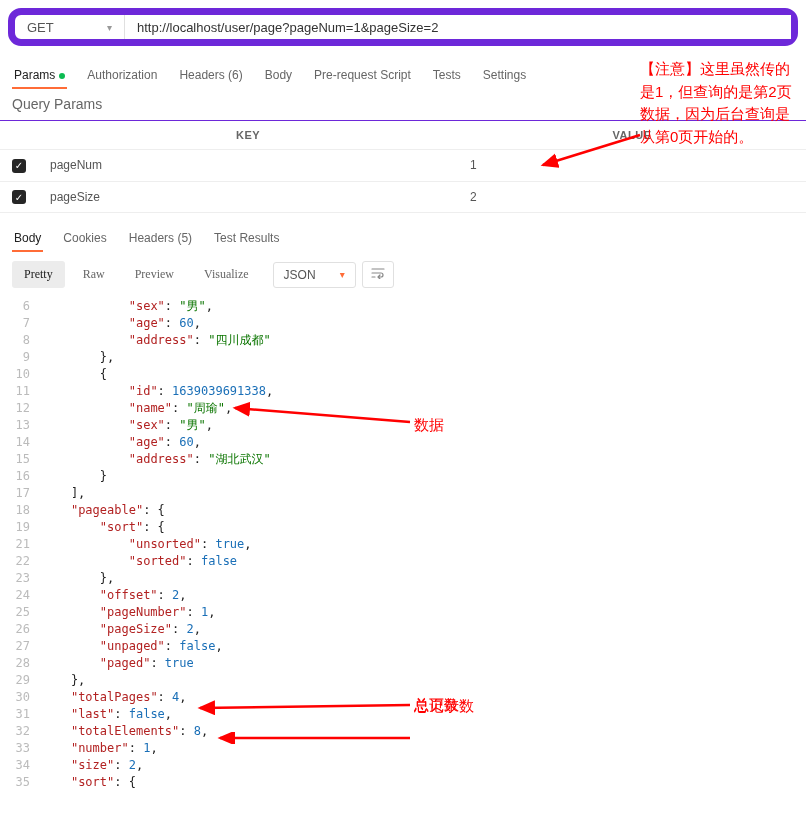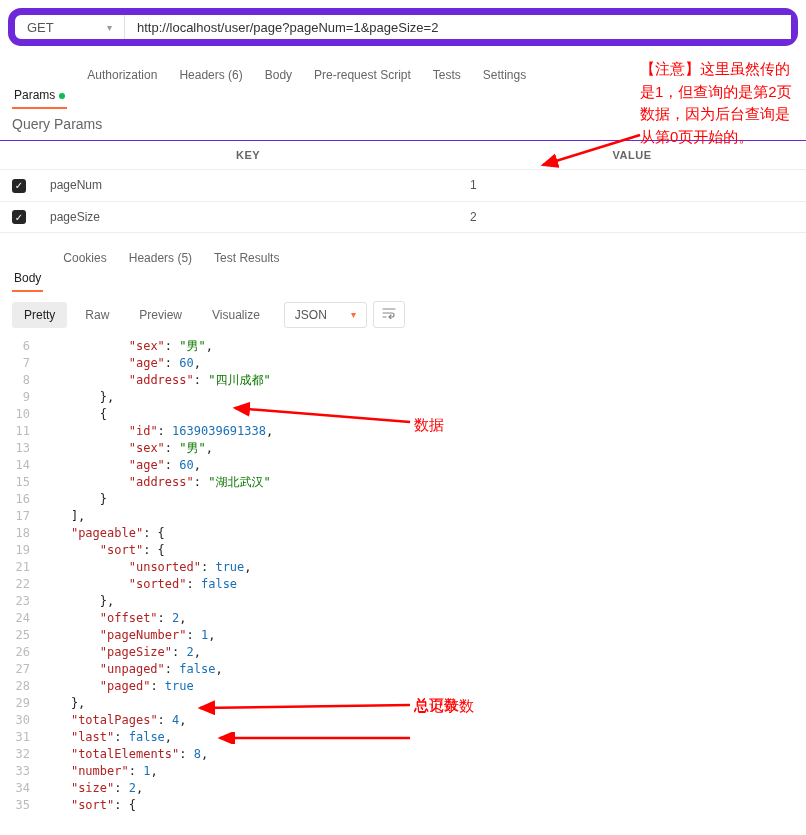--- a/index.html
+++ b/index.html
@@ -3,33 +3,33 @@
 <meta charset="utf-8">
 <style>
 * { box-sizing: border-box; margin: 0; padding: 0; }
 body { font-family: -apple-system, "Segoe UI", sans-serif; font-size: 12px; color: #212121; background: #fff; width: 806px; position: relative; }
 .method-row { display: flex; align-items: stretch; border: 7px solid #6d28d9; border-radius: 13px; margin: 8px; height: 38px; }
 .method-select { display: flex; align-items: center; padding: 0 12px; min-width: 110px; color: #555; font-size: 13px; border-right: 1px solid #e0e0e0; cursor: pointer; }
 .method-select .chev { margin-left: auto; color: #999; font-size: 10px; }
 .url-input { flex: 1; border: none; padding: 0 12px; font-size: 13px; color: #333; outline: none; }
 .tabs { display: flex; gap: 18px; padding: 8px 12px 0 12px; font-size: 12px; }
 .tab { padding: 6px 2px; cursor: pointer; color: #666; position: relative; }
-.tab.active { color: #212121; margin-top: 20px; }
+.tab.active { color: #212121; }
 .tab.active::after { content: ""; position: absolute; left: 0; right: 0; bottom: -1px; height: 2px; background: #ff6c37; }
 .dot-green { display: inline-block; width: 6px; height: 6px; border-radius: 50%; background: #0cbb52; margin-left: 4px; vertical-align: middle; }
 .badge-gray { color: #0cbb52; }
 .subhead { padding: 8px 12px; color: #666; font-size: 14px; }
 .kv-table { width: 100%; border-collapse: collapse; }
 .kv-table th { text-align: center; font-weight: 600; font-size: 11px; color: #666; padding: 8px 12px; border-top: 1px solid #6d28d9; border-bottom: 1px solid #eee; letter-spacing: 0.5px; }
 .kv-table td { padding: 8px 12px; border-bottom: 1px solid #eee; color: #555; font-size: 12px; }
 .kv-table td.cbcol { width: 34px; text-align: center; }
 .checkbox { display: inline-flex; width: 14px; height: 14px; background: #262626; border-radius: 3px; align-items: center; justify-content: center; color: #fff; font-size: 10px; }
 .resp-tabs { display: flex; gap: 18px; padding: 12px 12px 0 12px; font-size: 12px; }
 .toolbar { display: flex; gap: 6px; align-items: center; padding: 10px 12px; }
-.tbtn { padding: 6px 12px; border-radius: 3px; cursor: pointer; color: #666; font-size: 12px; }
+.tbtn { padding: 6px 12px; border-radius: 3px; cursor: pointer; color: #666; font-size: 12px; font-family: Liberation Serif, serif; }
 .tbtn.active { background: #ececec; color: #212121; }
 .json-select { margin-left: 6px; border: 1px solid #e0e0e0; border-radius: 3px; padding: 5px 10px; display: flex; align-items: center; gap: 24px; color: #555; cursor: pointer; font-size: 12px; }
 .wrap-btn { border: 1px solid #e0e0e0; border-radius: 3px; padding: 5px 8px; color: #777; cursor: pointer; }
 .code { font-family: Consolas, Menlo, monospace; font-size: 12px; line-height: 17px; padding: 0 8px 12px 8px; }
 .ln { display: flex; }
 .gut { width: 34px; text-align: right; color: #bbb; padding-right: 12px; user-select: none; flex-shrink: 0; }
 .txt { white-space: pre; }
 .k { color: #b22222; }
 .s { color: #0b7500; }
 .n { color: #1a6fb7; }
@@ -124,20 +124,24 @@
     </div>
 <div class="ln">
       <span class="gut">10</span>
       <span class="txt">        {</span>
     </div>
 <div class="ln">
       <span class="gut">11</span>
       <span class="txt">            <span class="k">"id"</span>: <span class="n">1639039691338</span>,</span>
     </div>
 <div class="ln">
+      <span class="gut">12</span>
+      <span class="txt">            <span class="k">"name"</span>: <span class="s">"周瑜"</span>,</span>
+    </div>
+<div class="ln">
       <span class="gut">13</span>
       <span class="txt">            <span class="k">"sex"</span>: <span class="s">"男"</span>,</span>
     </div>
 <div class="ln">
       <span class="gut">14</span>
       <span class="txt">            <span class="k">"age"</span>: <span class="n">60</span>,</span>
     </div>
 <div class="ln">
       <span class="gut">15</span>
       <span class="txt">            <span class="k">"address"</span>: <span class="s">"湖北武汉"</span></span>

